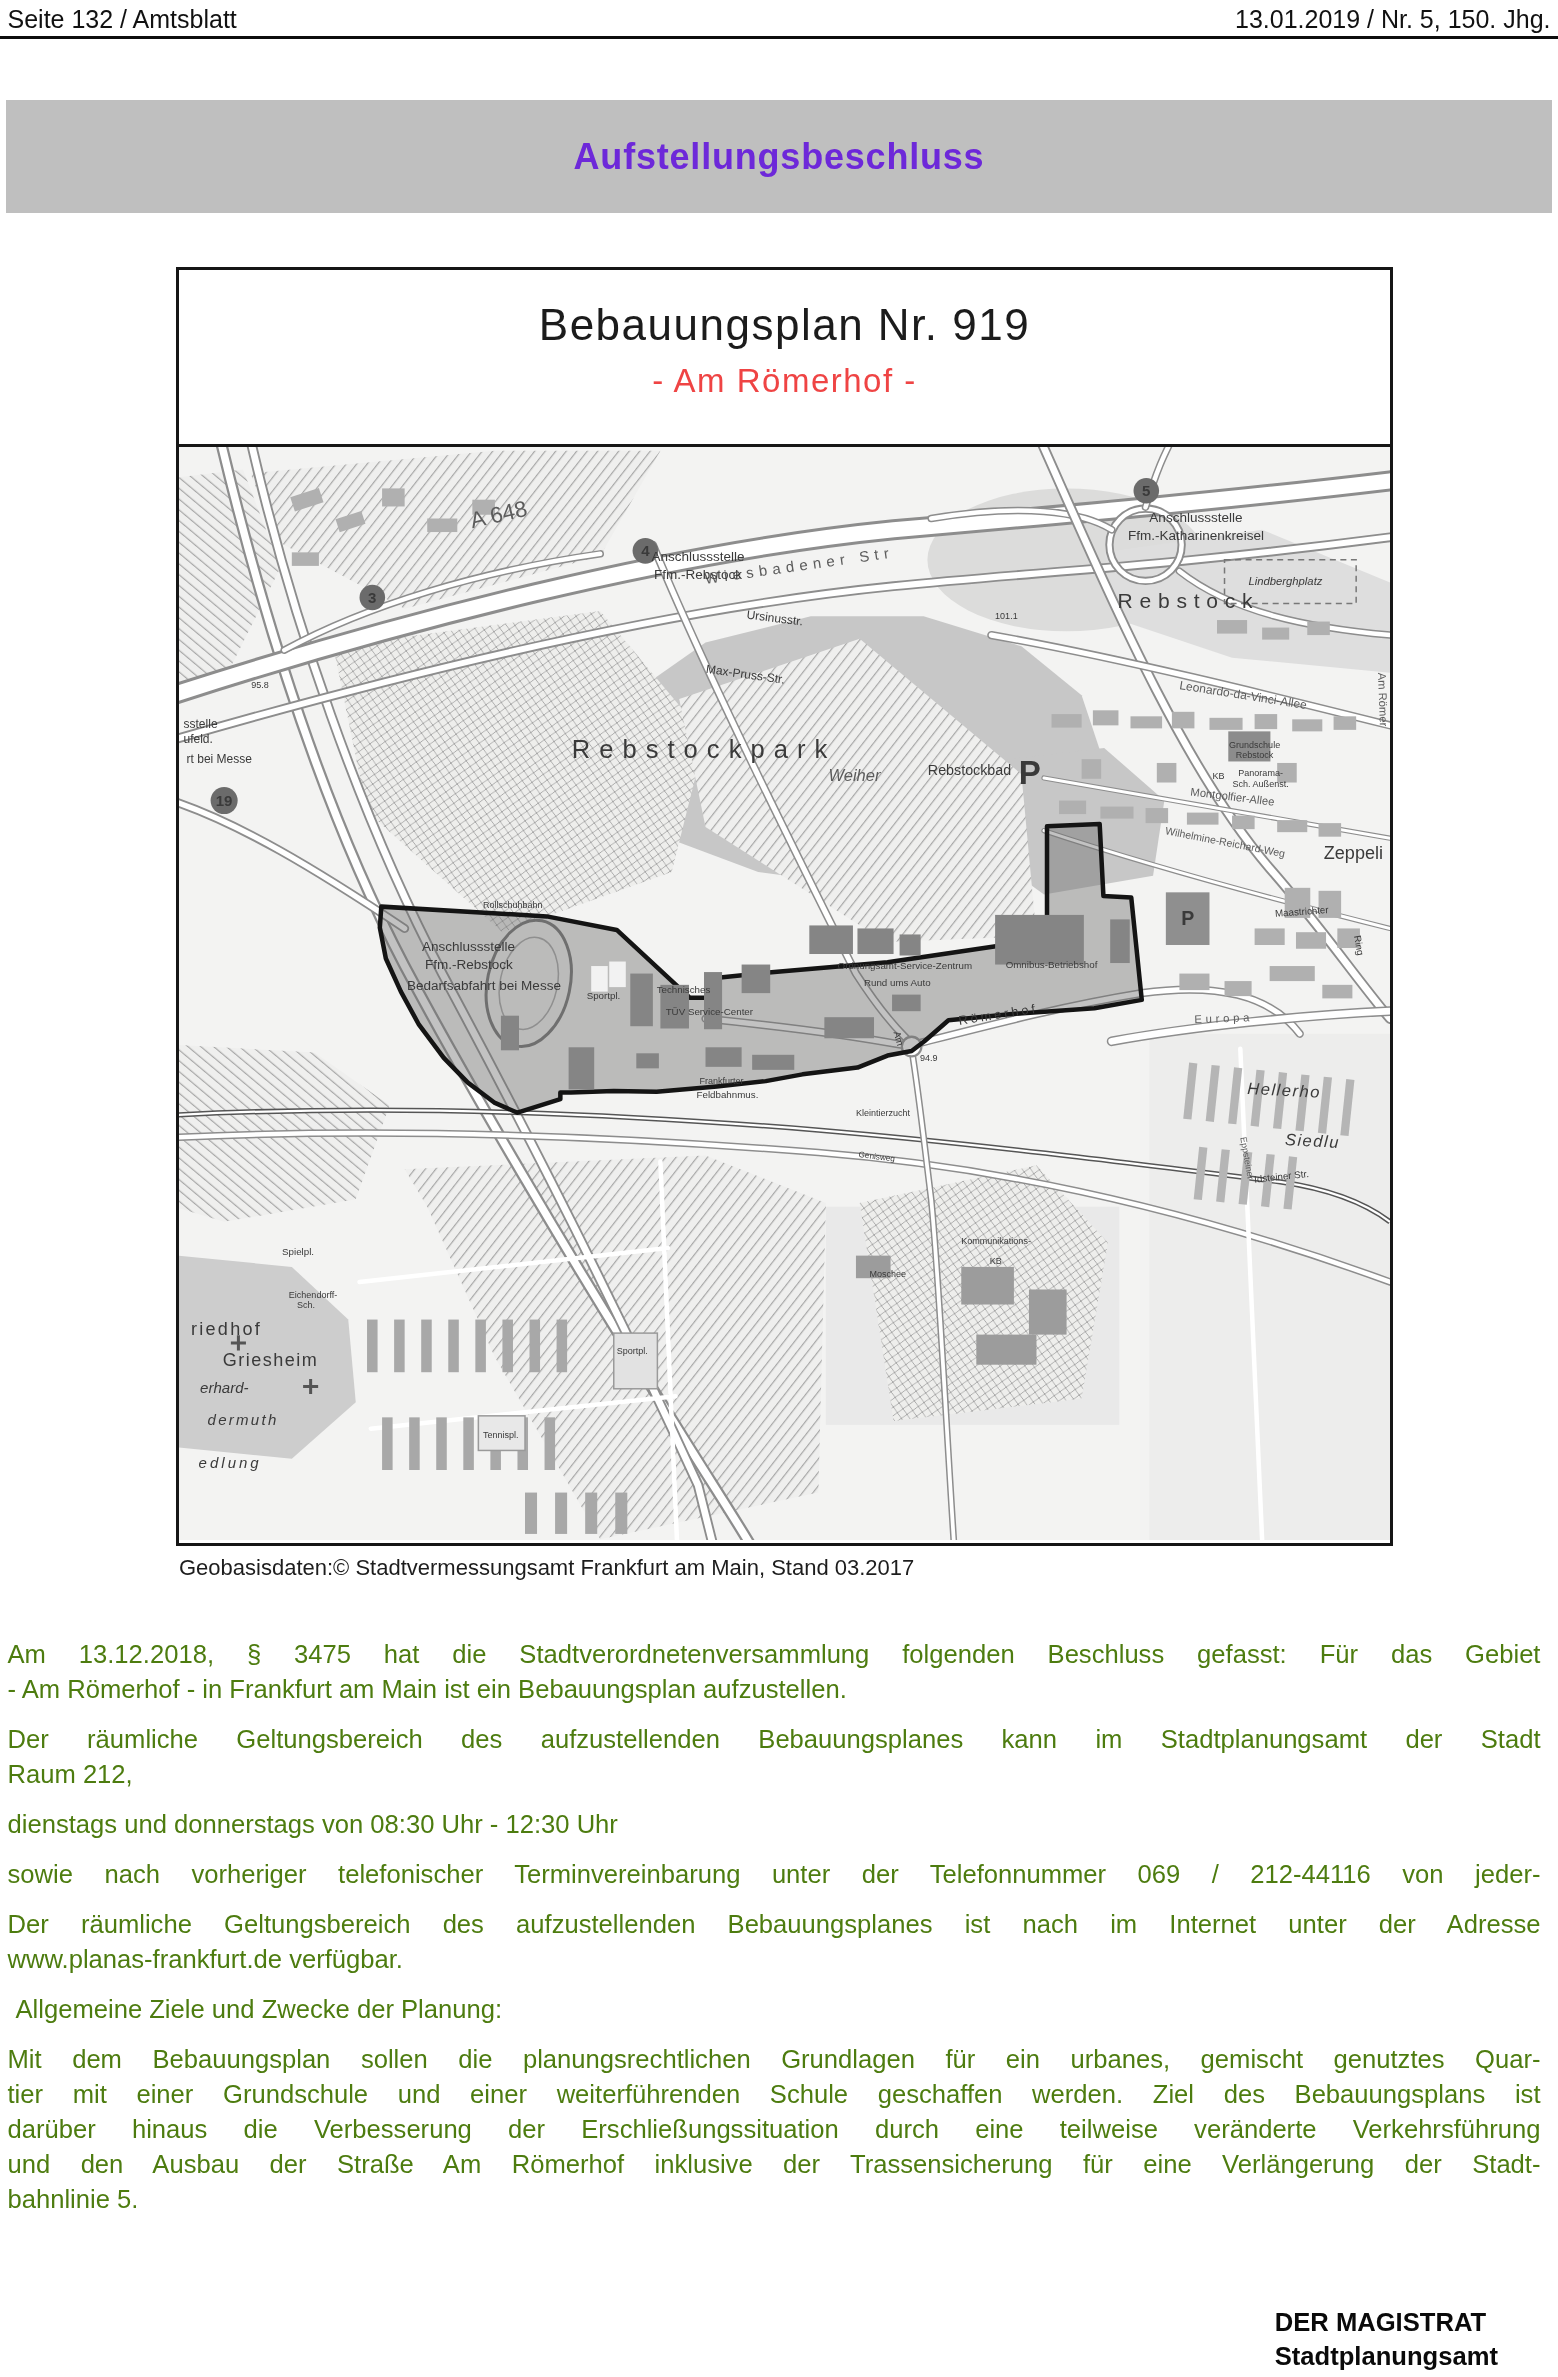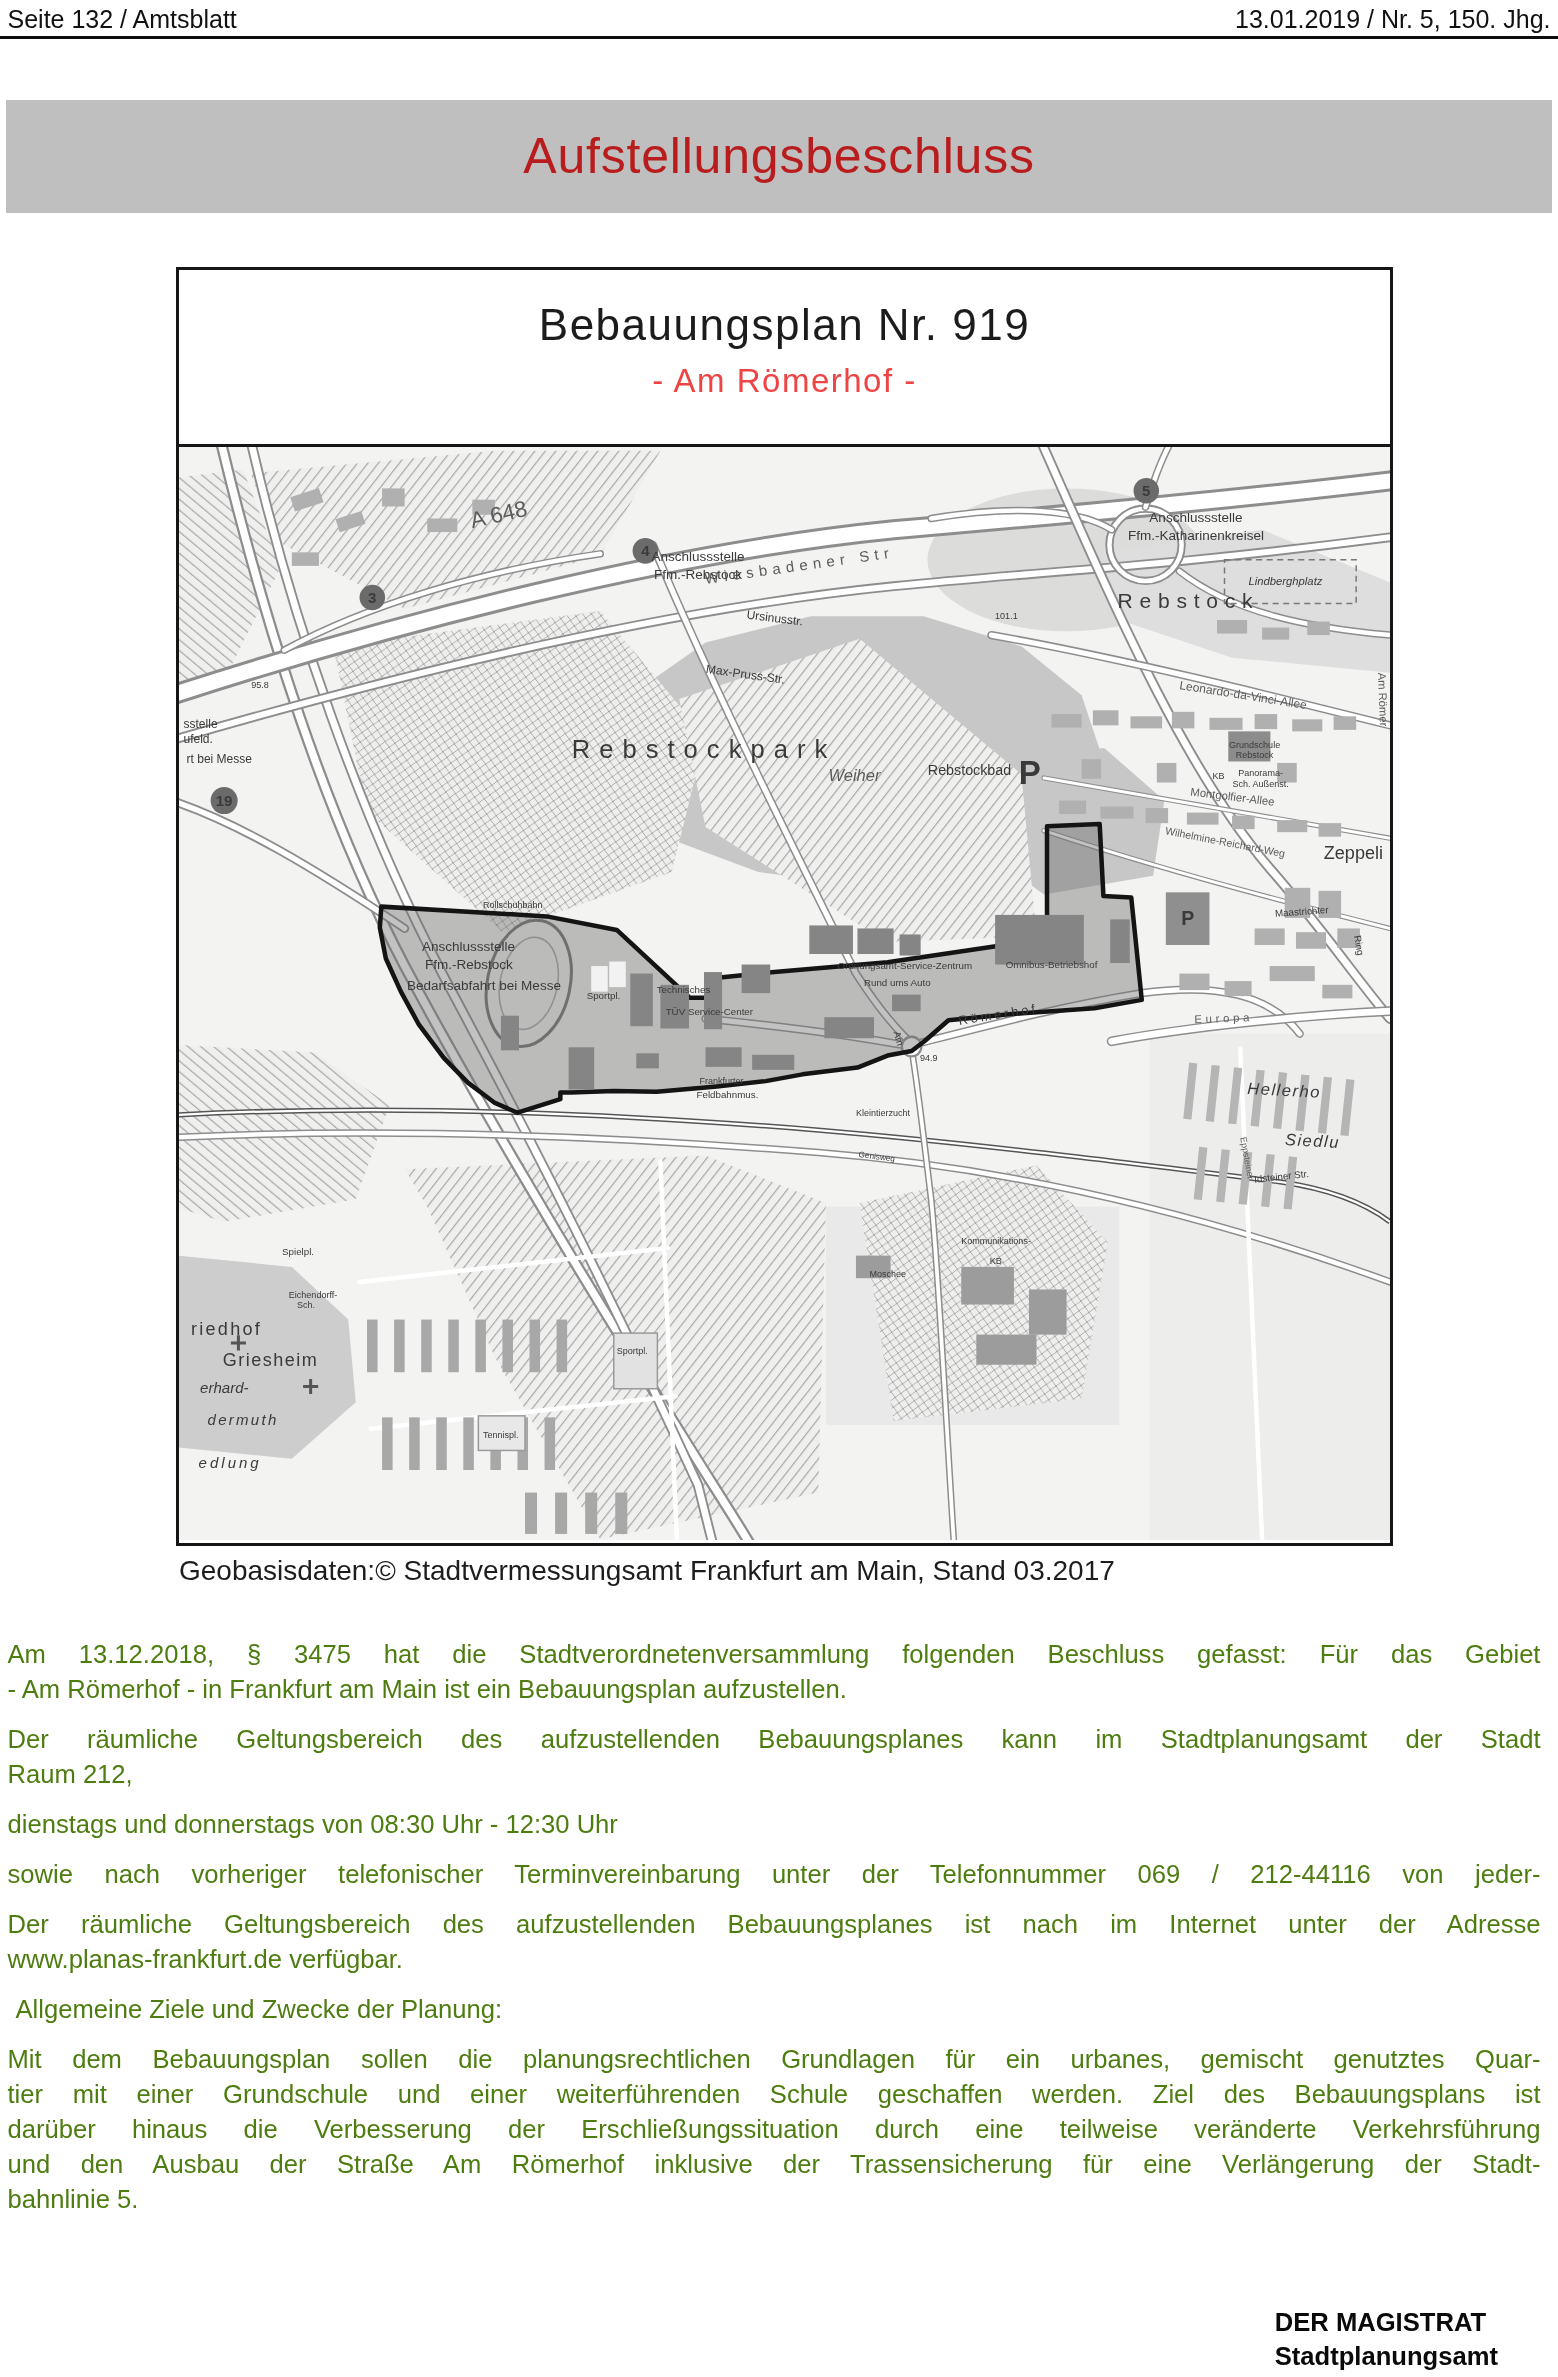--- a/index.html
+++ b/index.html
@@ -2,27 +2,27 @@
 <html style="font-size:12px"><head>
 <meta charset="utf-8">
 <style>
   html,body{margin:0;padding:0;background:#ffffff;}
   body{width:1558px;height:2377px;position:relative;font-family:"Liberation Sans",sans-serif;color:#111;}
   .hdr{position:absolute;top:4.5px;left:7.5px;right:7.5px;height:32px;font-size:25px;}
   .hdr .hl{position:absolute;left:0;top:0;}
   .hdr .hr{position:absolute;right:0;top:0;}
   .hrule{position:absolute;top:36px;left:0;width:1558px;height:3px;background:#0d0d0d;}
   .banner{position:absolute;left:6px;top:100px;width:1546px;height:113px;background:#bfbfbf;text-align:center;}
-  .banner .bt{font-size:50px;font-weight:normal;line-height:113px;letter-spacing:0.8px;color:#b91c1c;}
+  .banner .bt{font-size:36px;font-weight:bold;line-height:113px;letter-spacing:0.8px;color:#6d28d9;}
   .figure{position:absolute;left:176px;top:267px;width:1217px;height:1279px;border:3px solid #161616;background:#fff;box-sizing:border-box;}
   .figtitle{height:177px;border-bottom:3px solid #161616;text-align:center;box-sizing:border-box;padding-top:30px;background:#fff;}
   .figtitle .t1{font-size:44px;color:#1c1c1c;letter-spacing:1.5px;}
   .figtitle .t2{font-size:33px;color:#ef4444;margin-top:12px;letter-spacing:1.5px;}
   .mapwrap{width:1211px;height:1093px;overflow:hidden;}
-  .caption{position:absolute;left:179px;top:1555px;font-size:28px;color:#1d1d1d;}
+  .caption{position:absolute;left:179px;top:1555px;font-size:22px;color:#1d1d1d;}
   .bodytext{position:absolute;left:7.5px;top:1637px;width:1533px;font-size:25.6px;line-height:35px;color:#4d7c0f;}
   .para{margin:0 0 15px 0;}
   .ln{display:block;}
   .ln.j{text-align:justify;text-align-last:justify;}
   .ln.l{text-align:left;}
   .bheading{font-weight:normal;margin:0 0 15px 8px;}
   .footer{position:absolute;right:60px;top:2305px;text-align:left;font-weight:bold;font-size:25.6px;line-height:34px;color:#0a0a0a;}
   svg text{font-family:"Liberation Sans",sans-serif;fill:#3a3a3a;}
   .rc{fill:none;stroke:#8d8d8d;stroke-linecap:round;}
   .rw{fill:none;stroke:#ffffff;stroke-linecap:round;}

